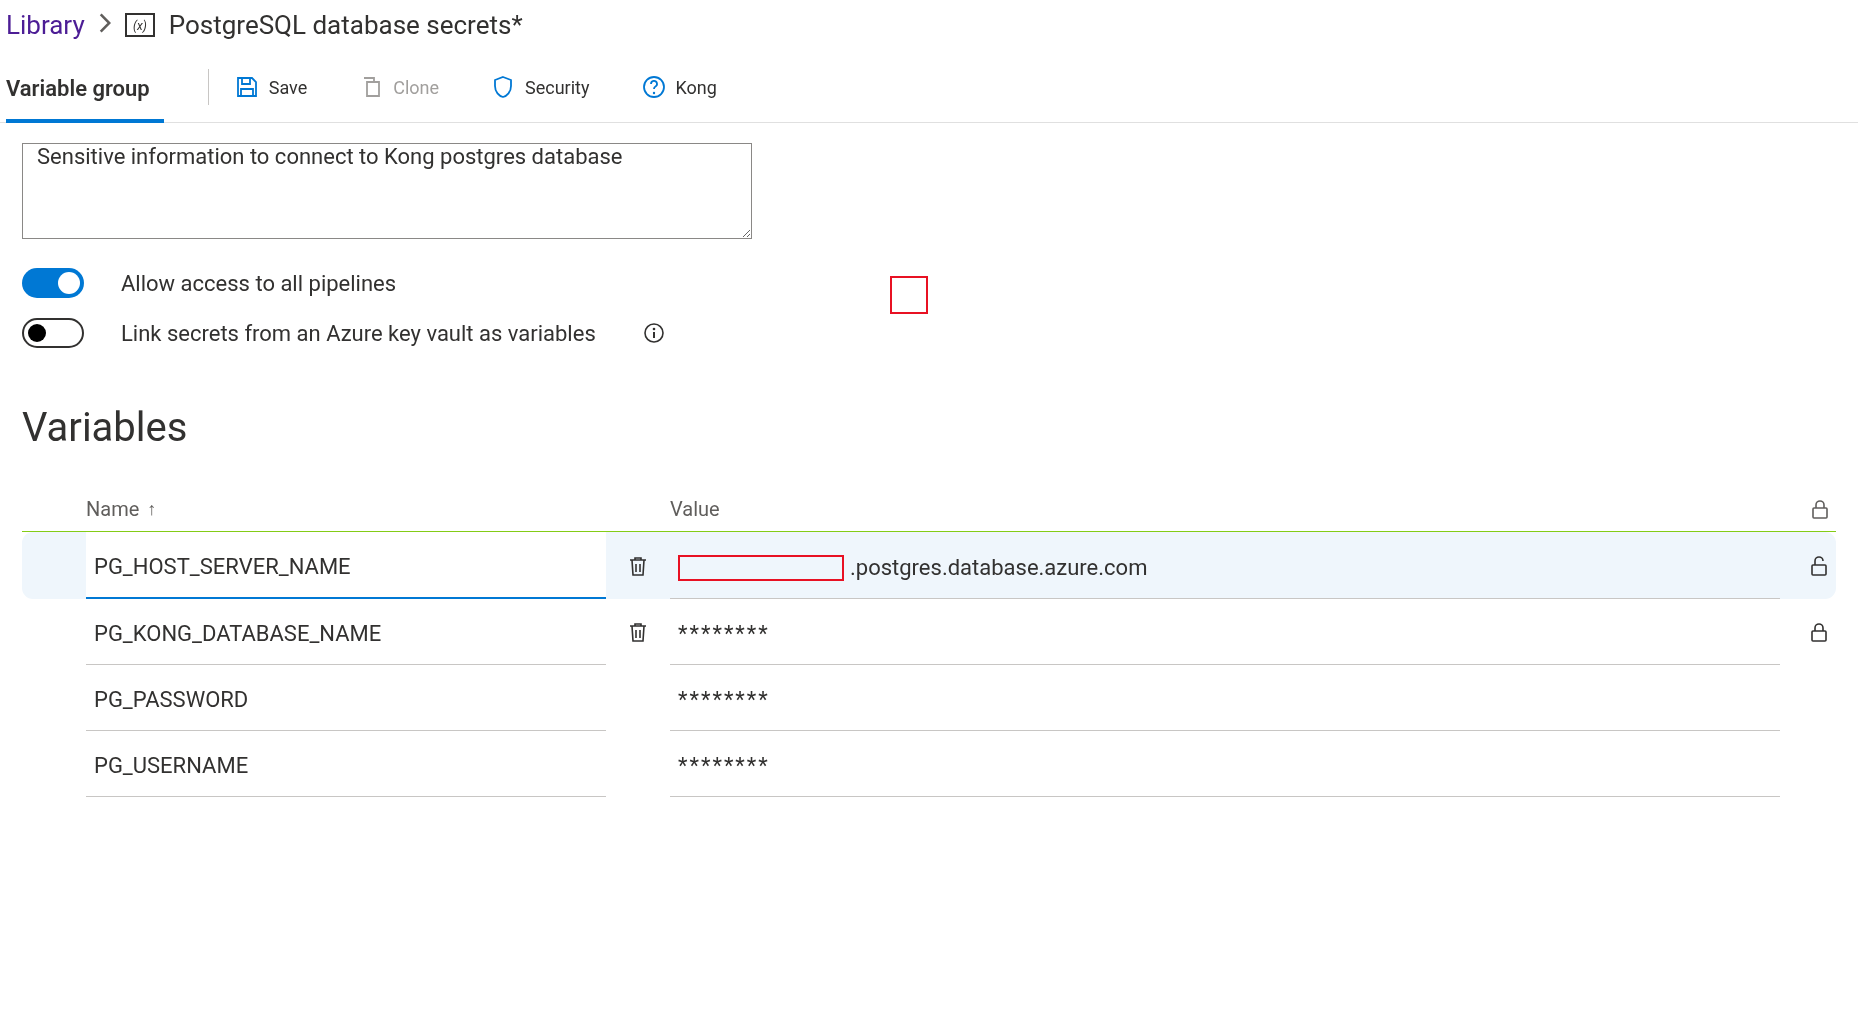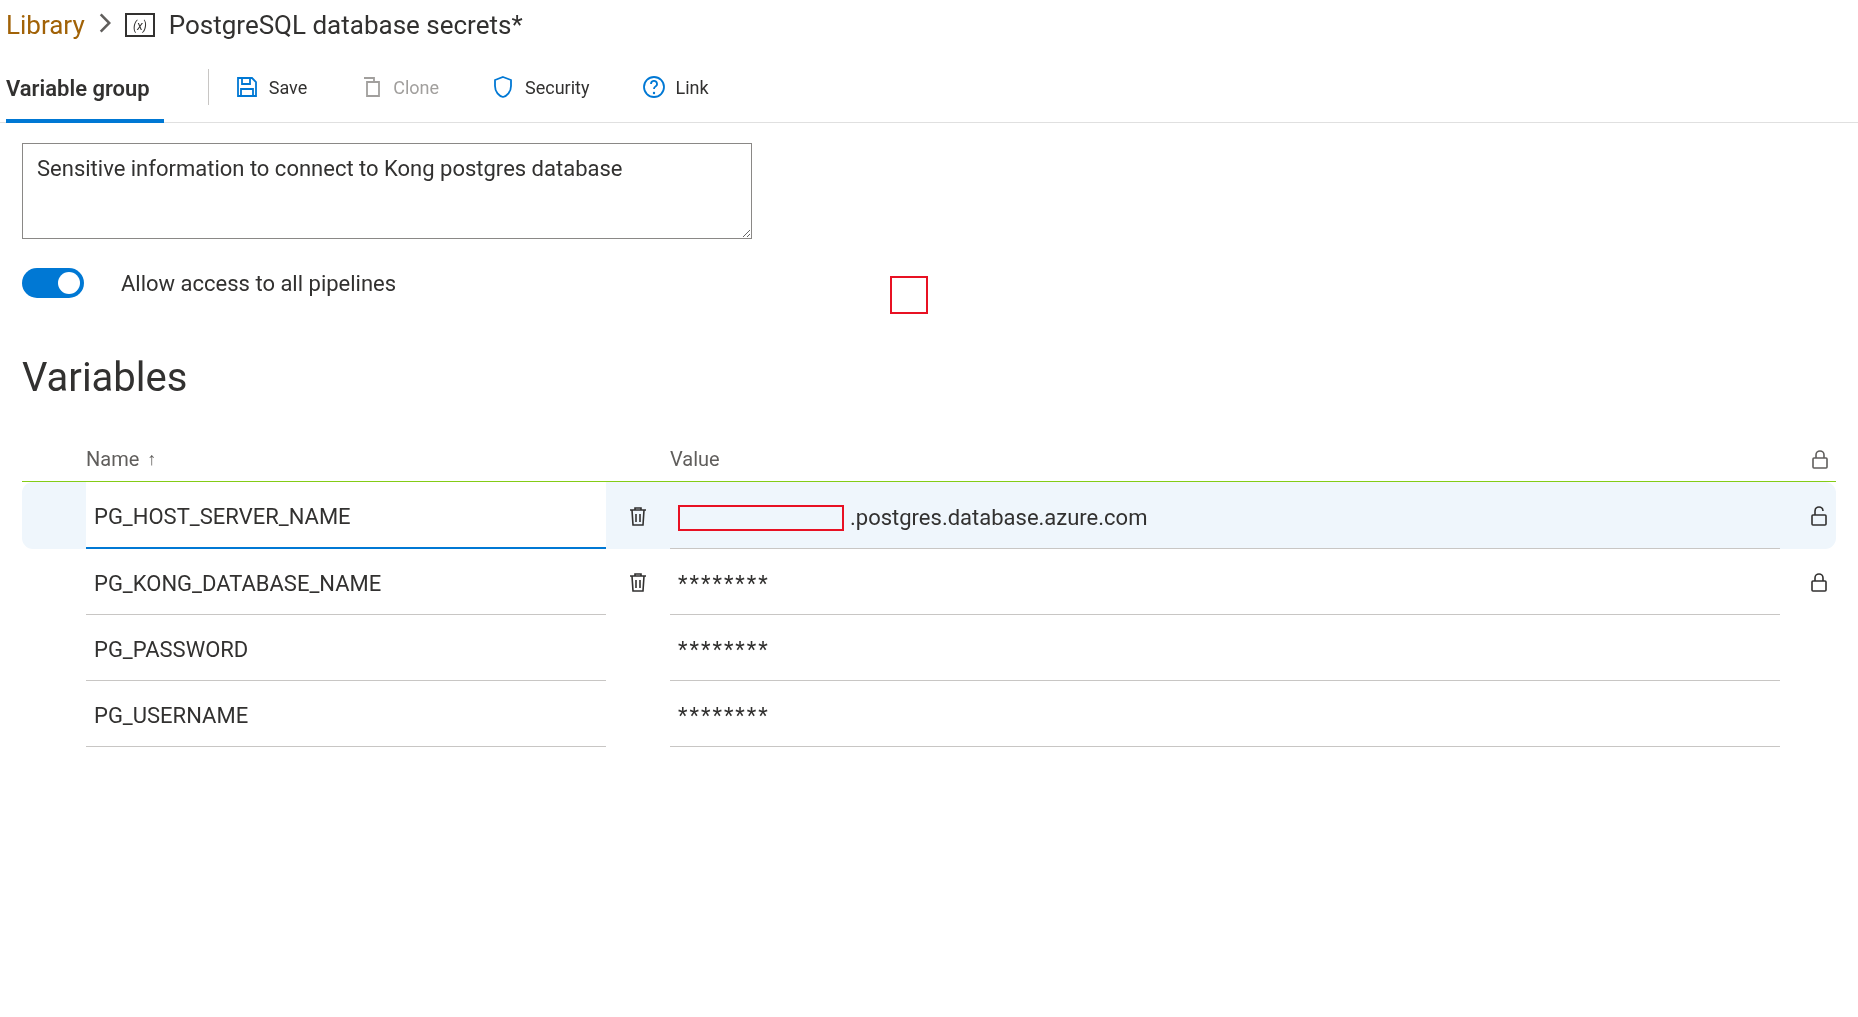--- a/index.html
+++ b/index.html
@@ -16,21 +16,21 @@
     }
     
     .breadcrumb {
       display: flex;
       align-items: center;
       gap: 14px;
       padding: 10px 6px 4px 6px;
       font-size: 26px;
     }
     .breadcrumb .link {
-      color: #a16207;
+      color: #4c1d95;
       cursor: pointer;
     }
     .breadcrumb .sep {
       color: #605e5c;
       font-size: 22px;
     }
     .breadcrumb .vg-icon {
       width: 30px;
       height: 24px;
       display: inline-flex;
@@ -87,21 +87,21 @@
     }
     .tool-btn svg { display: block; }
 
     
     .desc-wrap {
       padding: 20px 22px 0 22px;
     }
     textarea.description {
       width: 730px;
       height: 96px;
-      padding: 12px 14px;
+      padding: 0 14px;
       font-family: inherit;
       font-size: 22px;
       border: 1px solid #8a8886;
       resize: both;
       background: #fff;
       color: #323130;
     }
 
     
     .toggles {
@@ -275,33 +275,44 @@
         <path d="M12 2 L20 5 V11 C20 17 16 21 12 22 C8 21 4 17 4 11 V5 Z" fill="none" stroke="#0078d4" stroke-width="1.8"></path>
       </svg>
       <span>Security</span>
     </span>
     <span class="tool-btn">
       <svg width="24" height="24" viewBox="0 0 24 24">
         <circle cx="12" cy="12" r="10" fill="none" stroke="#0078d4" stroke-width="1.8"></circle>
         <path d="M9 9 a3 3 0 1 1 4.2 2.7 c-1 .6-1.2 1.3-1.2 2.3" fill="none" stroke="#0078d4" stroke-width="1.8"></path>
         <circle cx="12" cy="18" r="1.2" fill="#0078d4"></circle>
       </svg>
-      <span>Link</span>
+      <span>Kong</span>
     </span>
   </div>
 </div>
 
 <div class="desc-wrap">
   <textarea class="description" style="">Sensitive information to connect to Kong postgres database</textarea>
 </div>
 
 <div class="toggles" style="position:relative;">
   <div class="toggle-row">
     <span class="switch on"></span>
     <span>Allow access to all pipelines</span>
+  </div>
+  <div class="toggle-row">
+    <span class="switch off"></span>
+    <span>Link secrets from an Azure key vault as variables</span>
+    <span class="info-icon">
+      <svg width="22" height="22" viewBox="0 0 22 22">
+        <circle cx="11" cy="11" r="9" fill="none" stroke="#323130" stroke-width="1.6"></circle>
+        <circle cx="11" cy="7" r="1.3" fill="#323130"></circle>
+        <rect x="10" y="10" width="2" height="6" fill="#323130"></rect>
+      </svg>
+    </span>
   </div>
   <div class="redbox1" style="left:890px; top:32px;"></div>
 </div>
 
 <div class="vars-header">Variables</div>
 
 <div class="vars-table">
   <div class="vars-head-row">
     <span></span>
     <span class="name-col">

